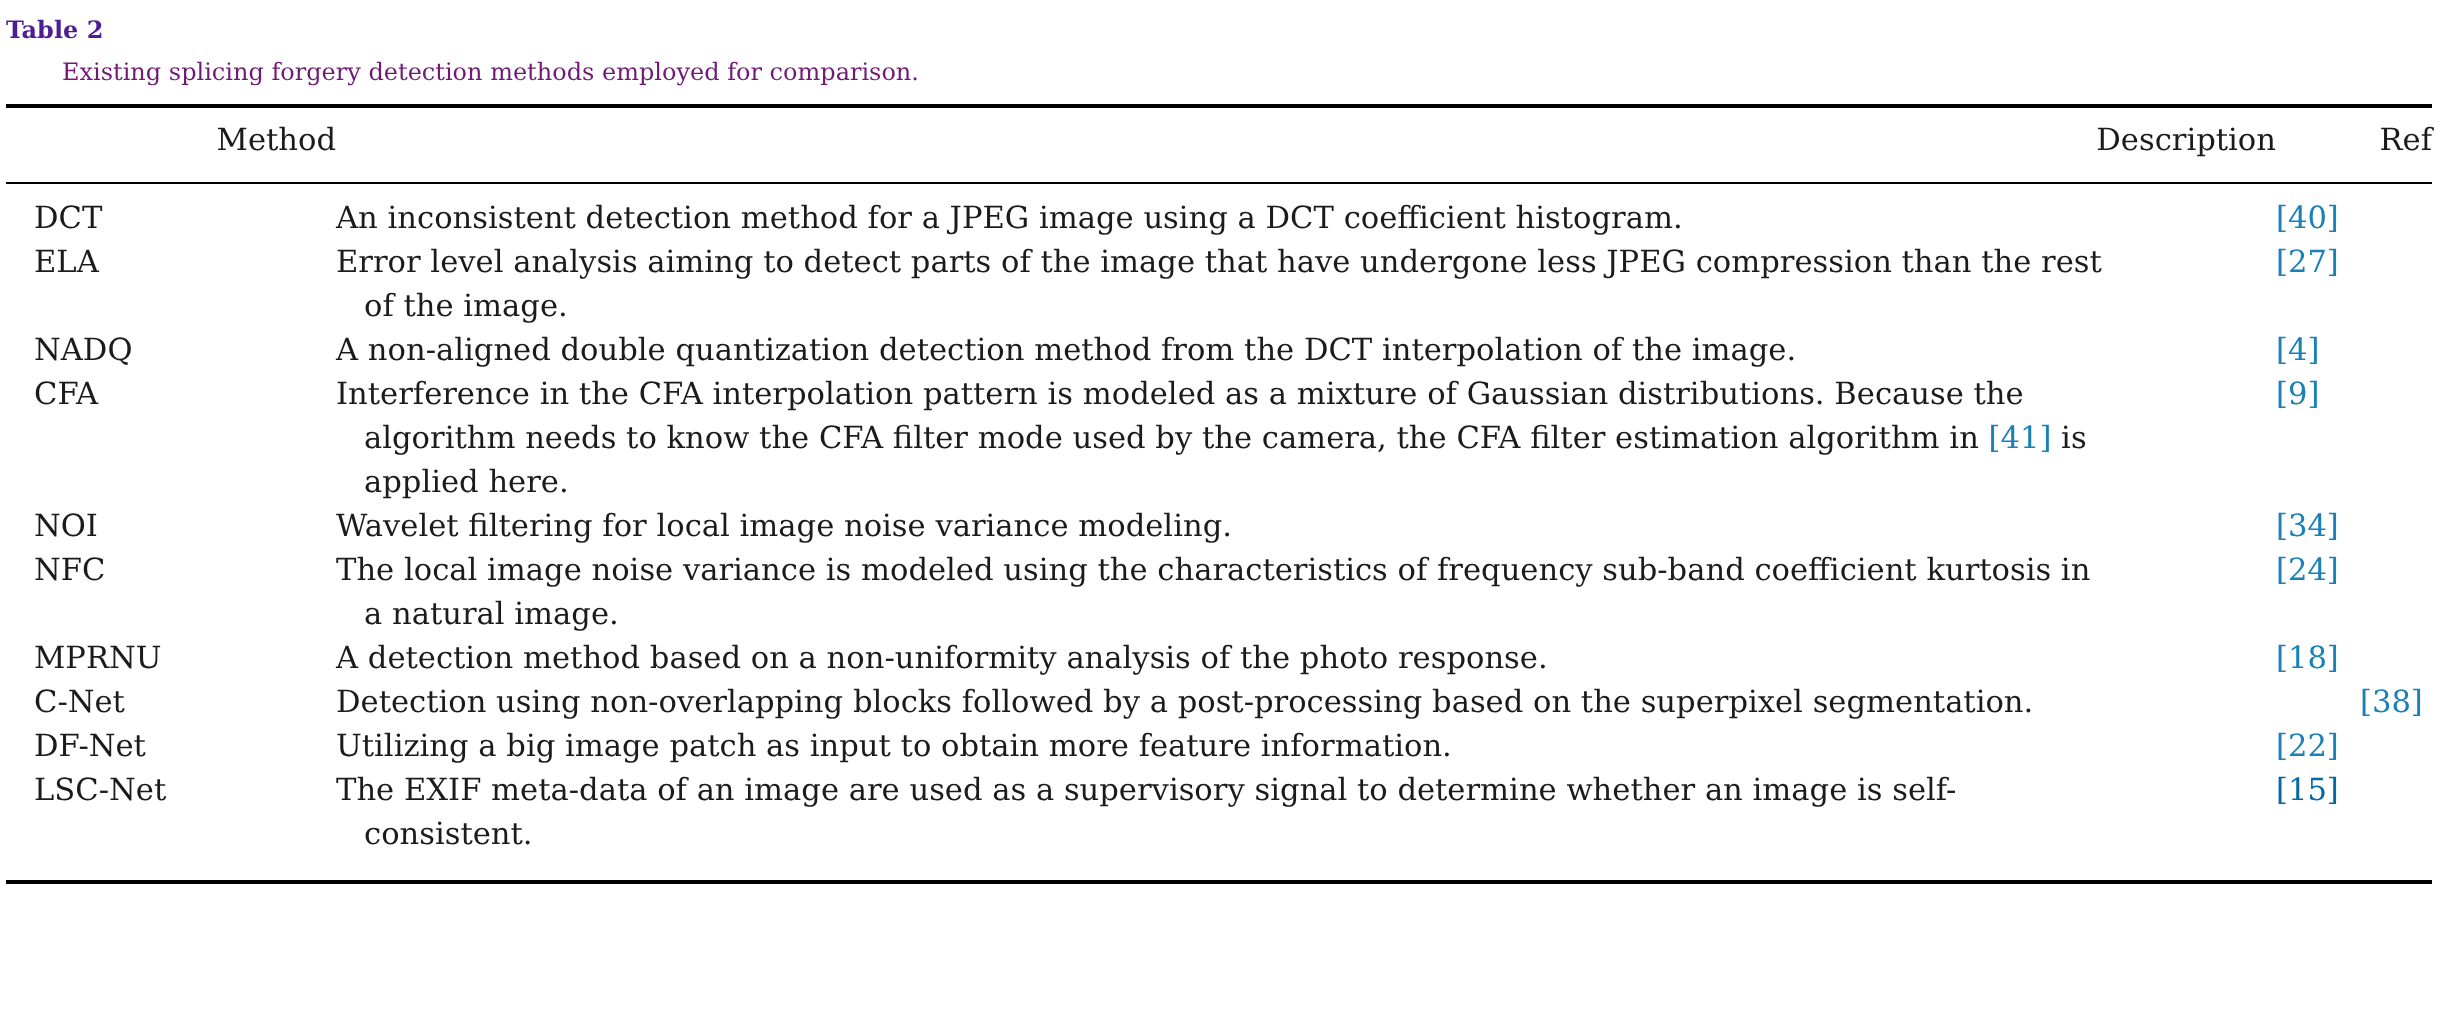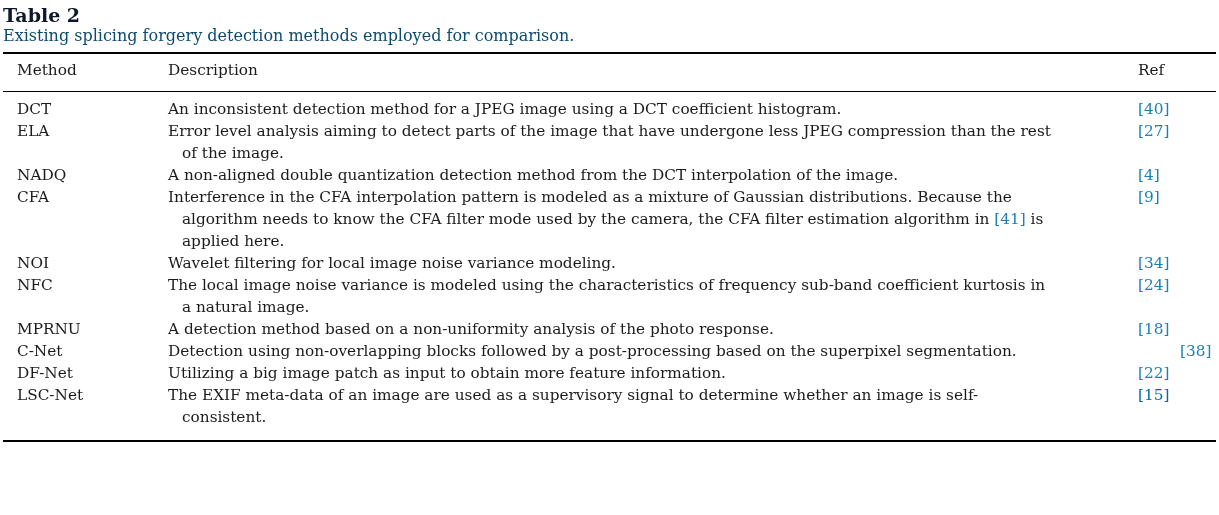--- a/index.html
+++ b/index.html
@@ -15,45 +15,46 @@
     color: #1b1b1b;
     -webkit-font-smoothing: antialiased;
   }
   .page {
     position: relative;
     margin-left: 3px;
     width: 1213px;
   }
   .tbl-title {
     margin-top: 5px;
-    font-size: 19px;
+    font-size: 12px;
     font-weight: bold;
     line-height: 21px;
-    color: #0f172a;
+    color: #4c1d95;
   }
   .tbl-caption {
-    font-size: 16px;
+    font-size: 12px;
     line-height: 20px;
     margin-bottom: 6px;
-    color: #0c4a6e;
+    color: #701a75;
+    margin-left: 28px;
   }
   table.cmp {
     width: 1213px;
     border-collapse: collapse;
     table-layout: fixed;
     border-top: 2px solid #000000;
     border-bottom: 2px solid #000000;
     font-size: 15.3px;
   }
   col.c-method { width: 165px; }
   col.c-desc   { width: 970px; }
   col.c-ref    { width: 78px; }
   thead th {
     font-weight: normal;
-    text-align: left;
+    text-align: right;
     border-bottom: 1px solid #000000;
     padding: 7px 0 11px 0;
     line-height: 19px;
     vertical-align: bottom;
     margin-top: 48px;
   }
   thead th.h-method { padding-left: 14px; }
   tbody td {
     vertical-align: top;
     padding: 0;

